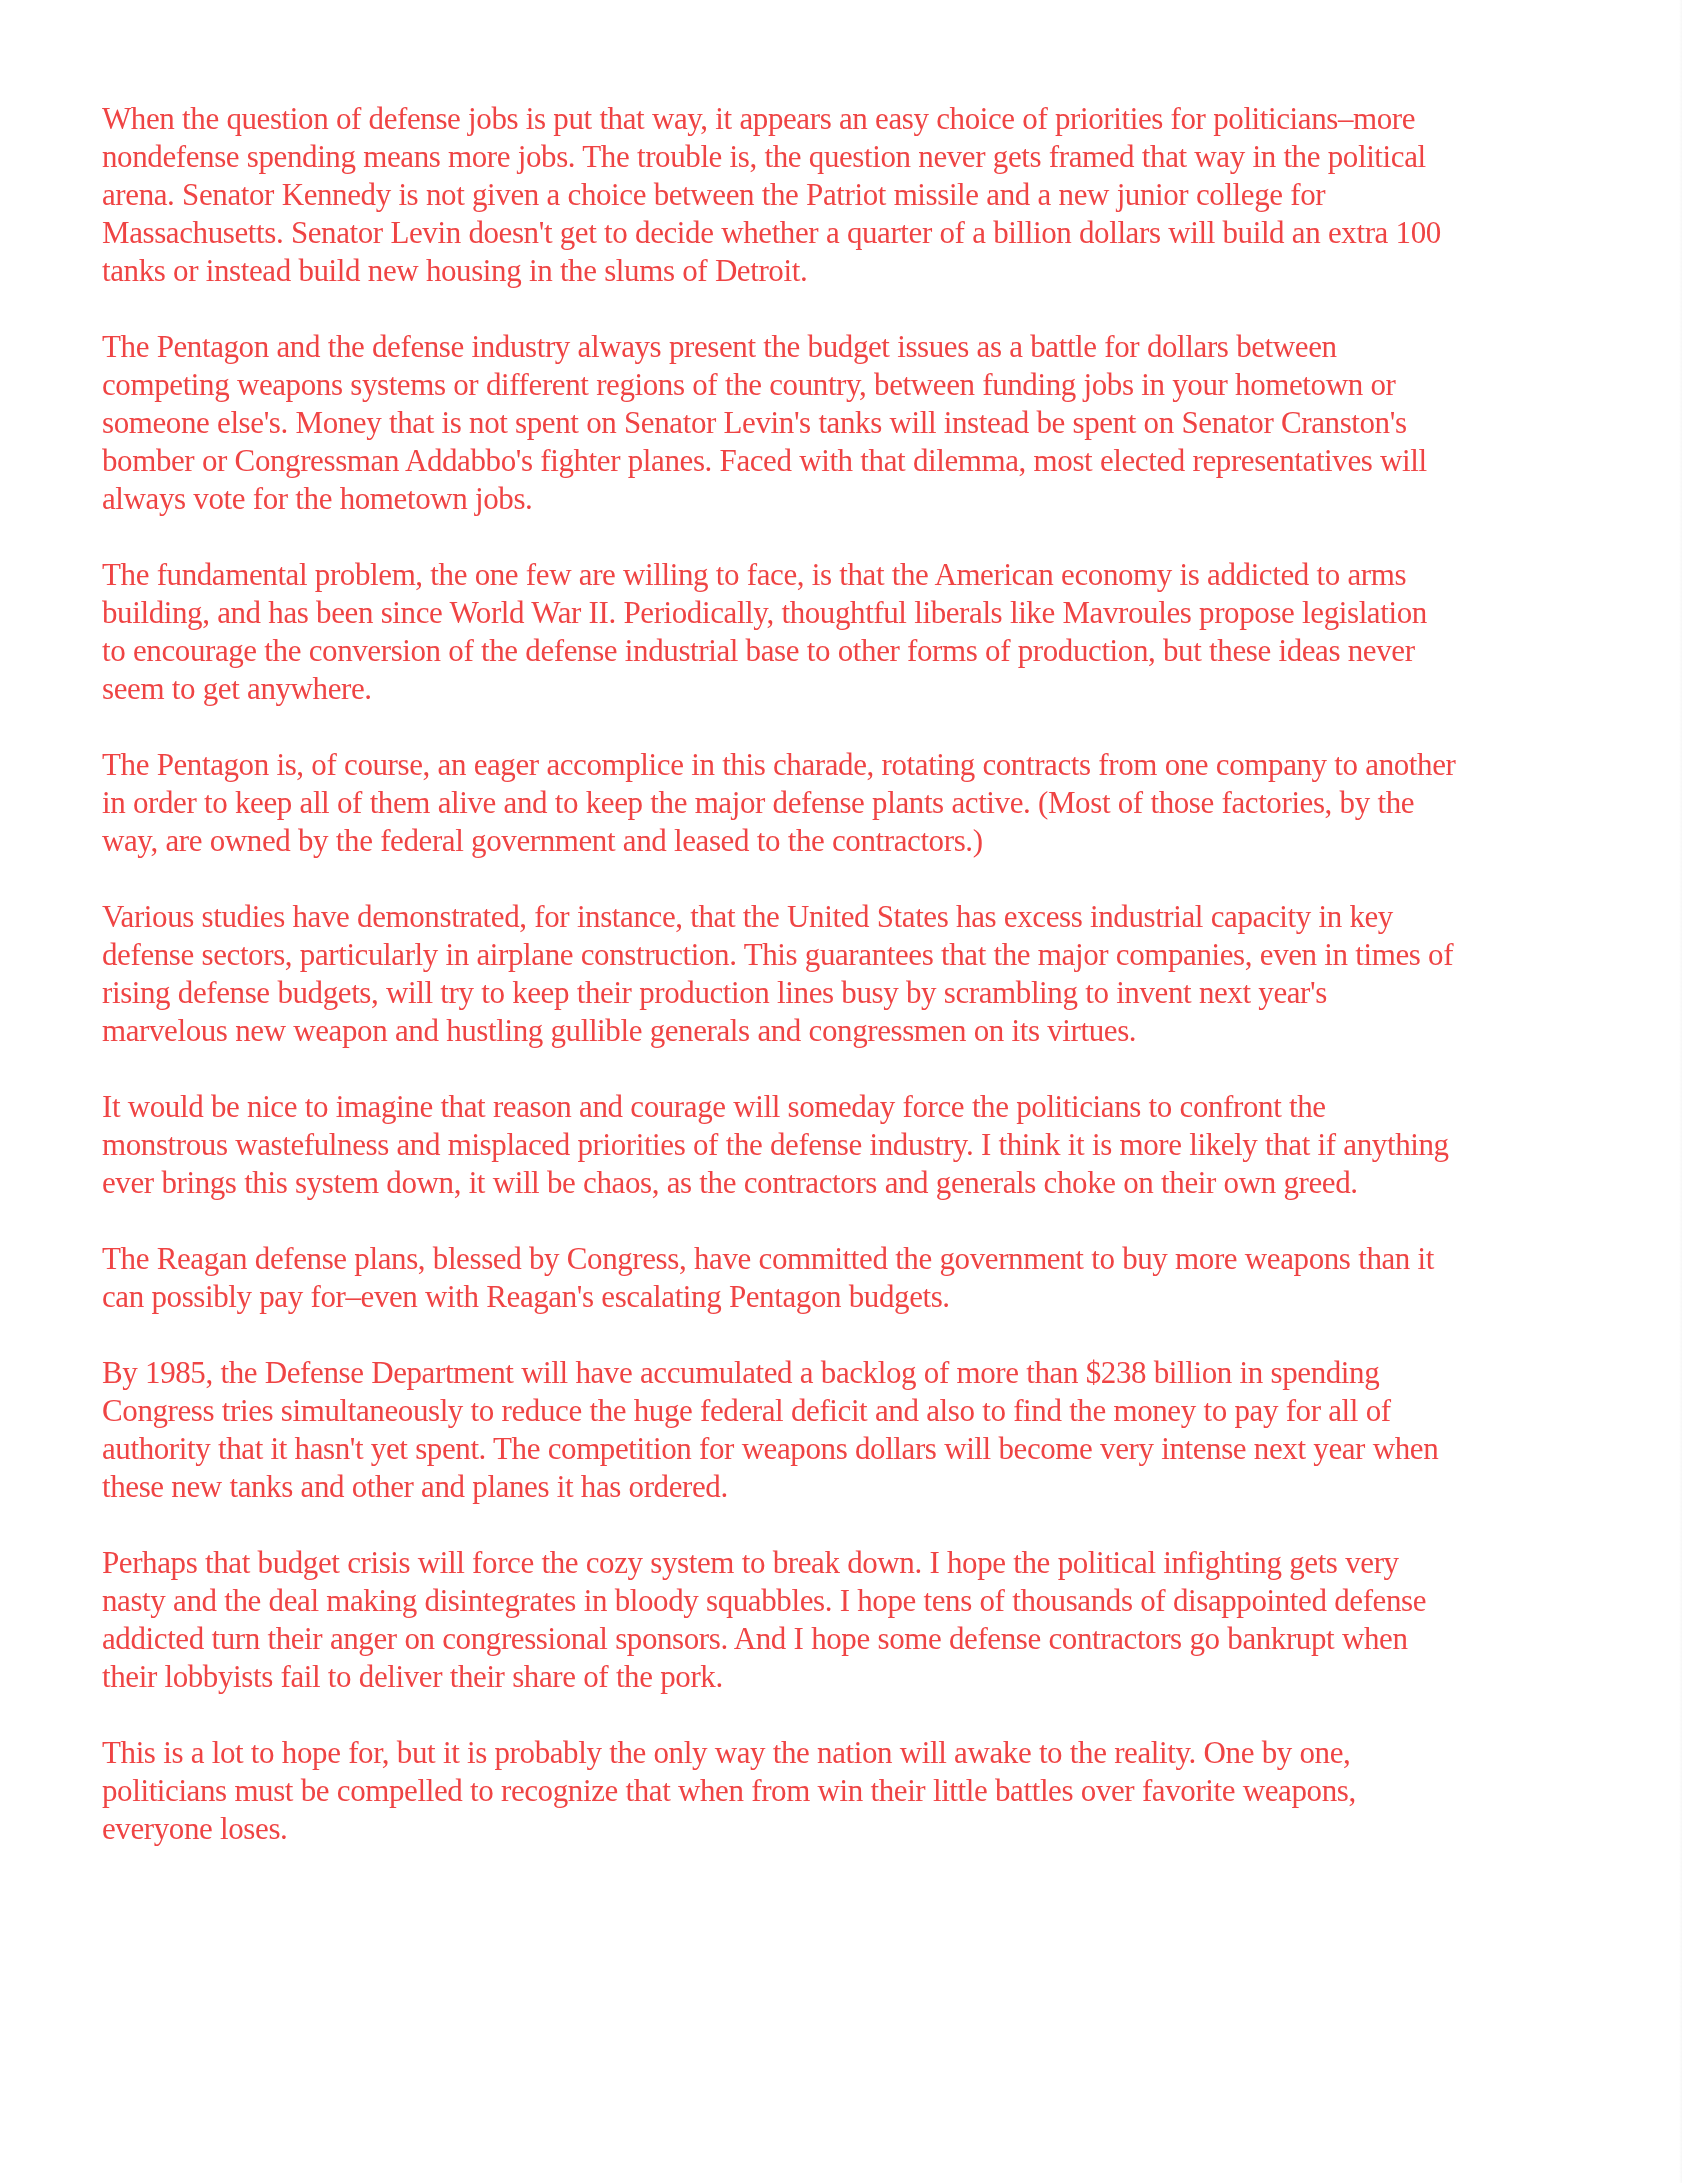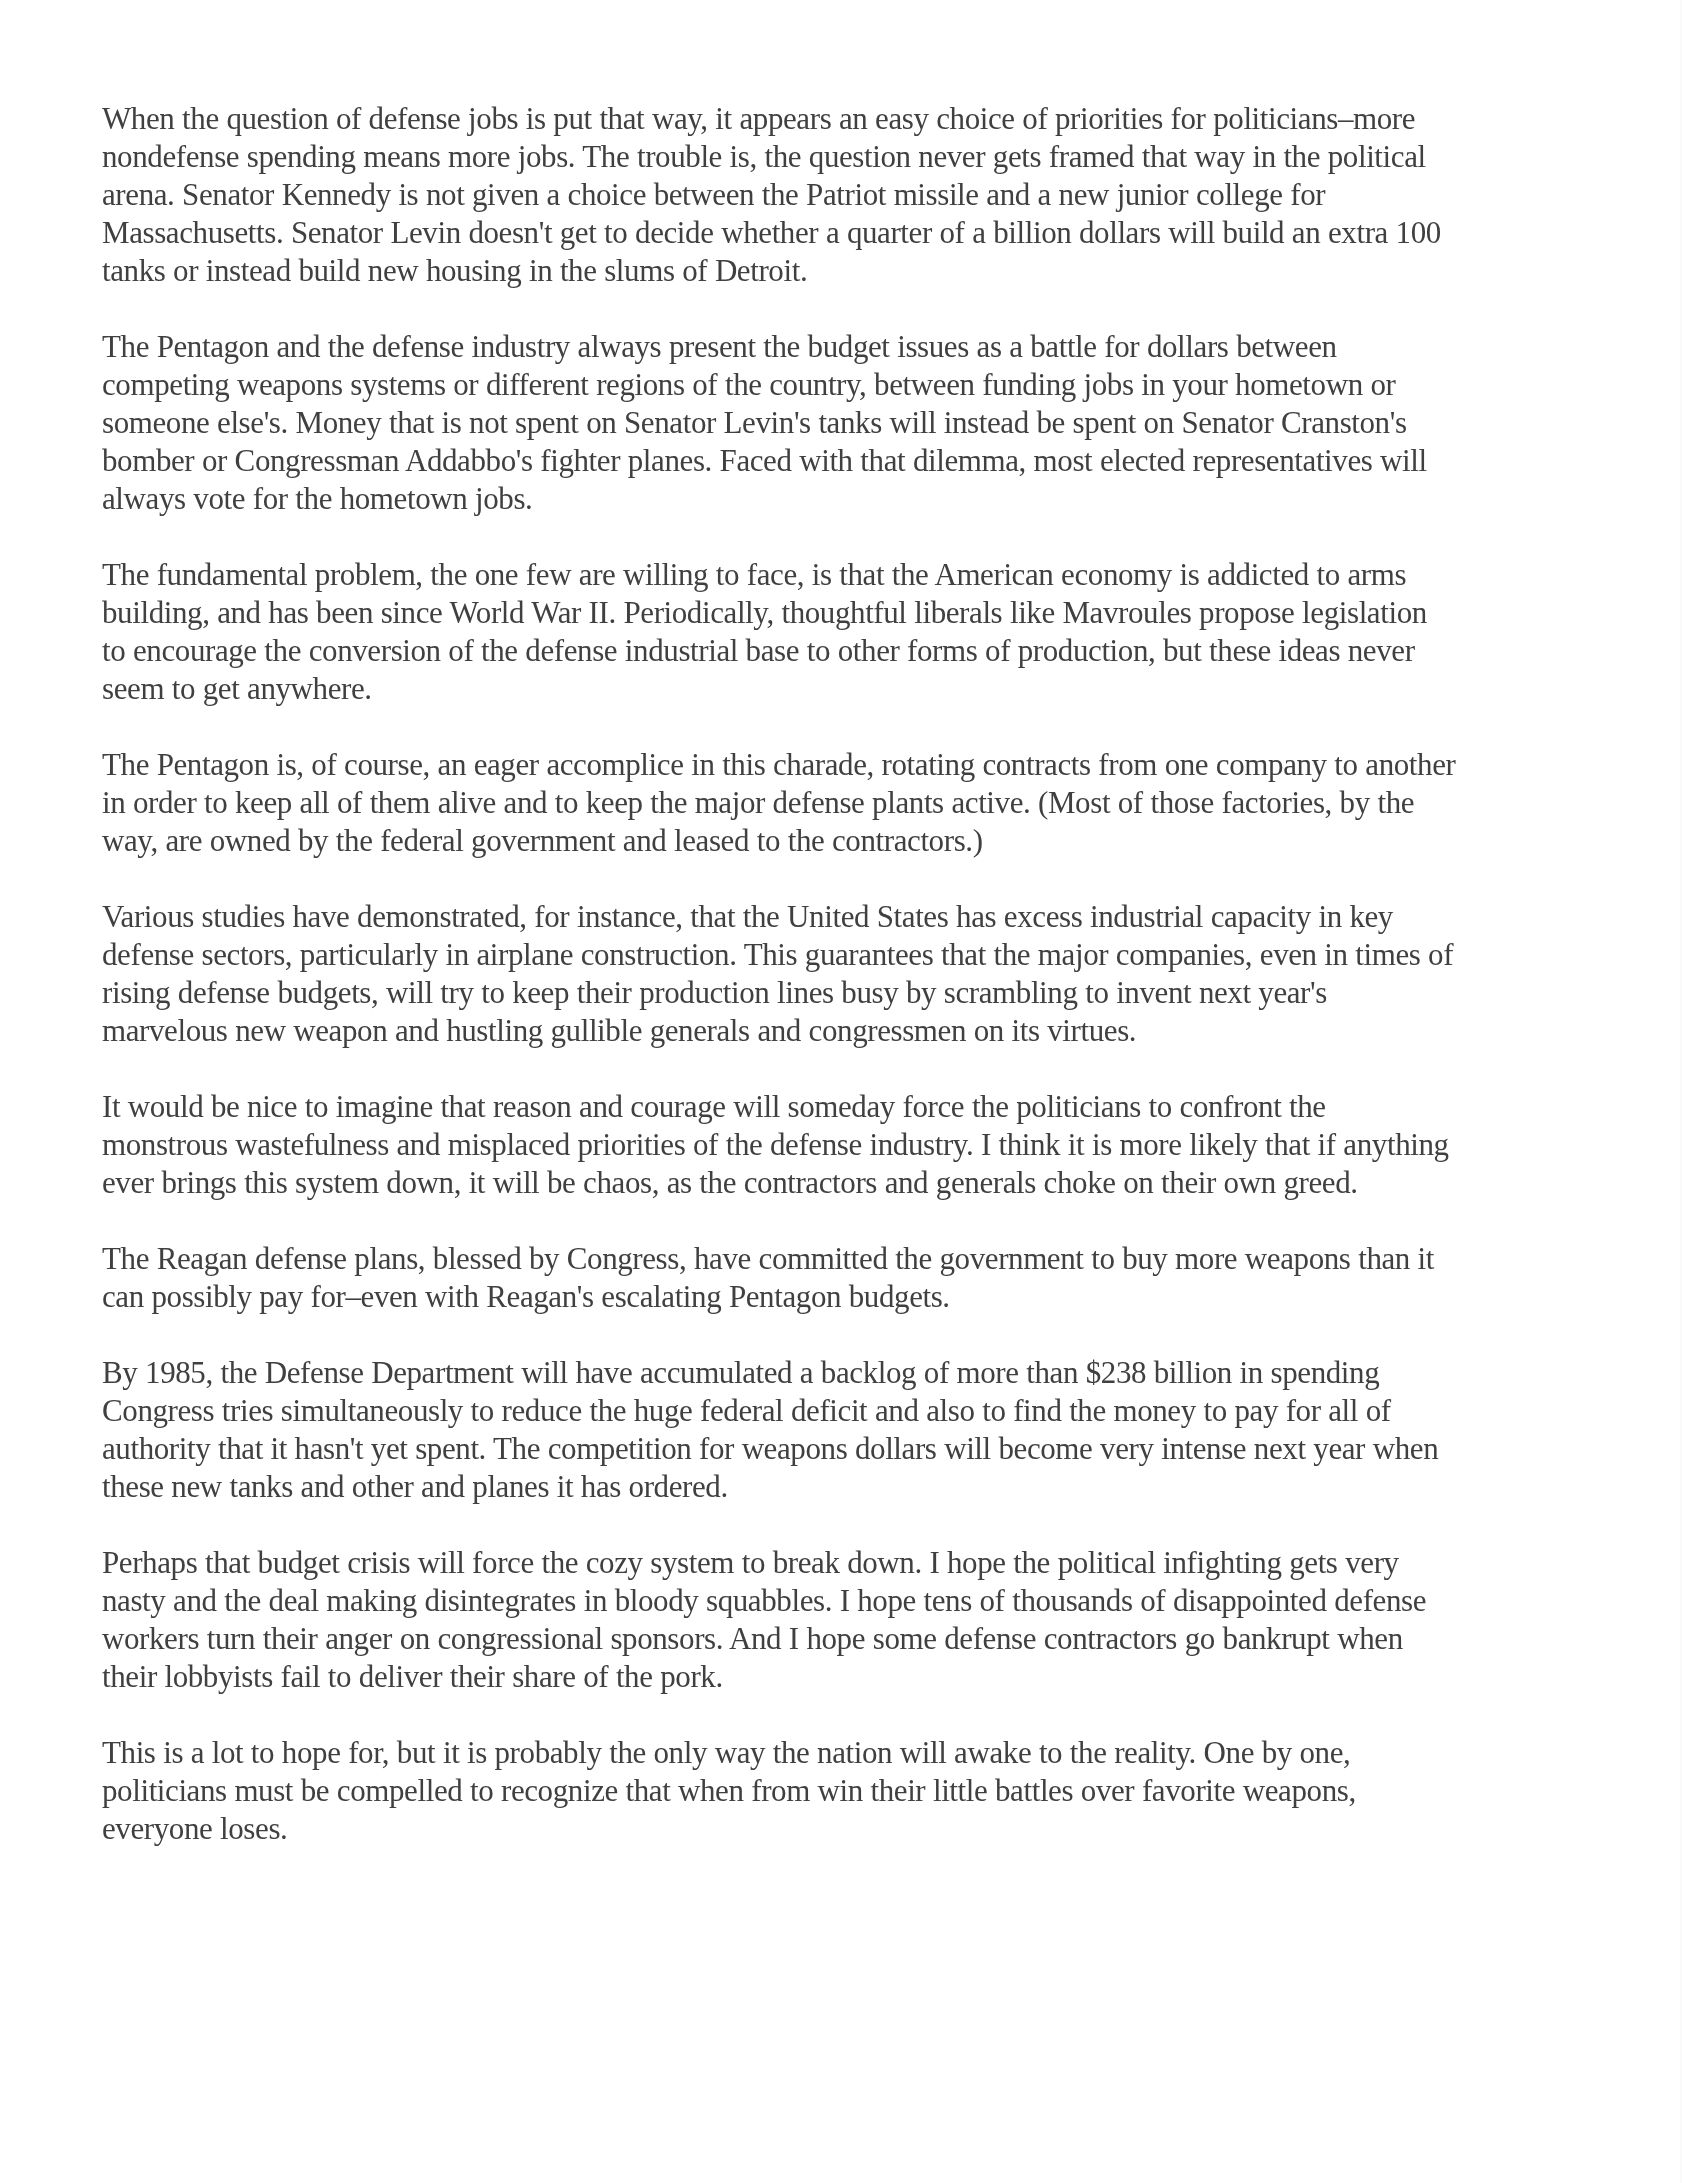--- a/index.html
+++ b/index.html
@@ -14,21 +14,21 @@
       overflow: hidden;
     }
     .page {
       position: absolute;
       left: 102px;
       top: 100px;
       width: 1494px;
       font-family: "Liberation Serif", "DejaVu Serif", serif;
       font-size: 31px;
       line-height: 38px;
-      color: #404040;
+      color: #ef4444;
       letter-spacing: -0.4px;
       word-spacing: 0.3px;
     }
     .page p {
       margin: 0 0 38px 0;
       white-space: normal;
     }
     .line {
       display: block;
       white-space: nowrap;
@@ -88,21 +88,21 @@
     </p>
     <p>
       <span class="line">By 1985, the Defense Department will have accumulated a backlog of more than $238 billion in spending</span>
       <span class="line">Congress tries simultaneously to reduce the huge federal deficit and also to find the money to pay for all of</span>
       <span class="line">authority that it hasn't yet spent. The competition for weapons dollars will become very intense next year when</span>
       <span class="line">these new tanks and other and planes it has ordered.</span>
     </p>
     <p>
       <span class="line">Perhaps that budget crisis will force the cozy system to break down. I hope the political infighting gets very</span>
       <span class="line">nasty and the deal making disintegrates in bloody squabbles. I hope tens of thousands of disappointed defense</span>
-      <span class="line">workers turn their anger on congressional sponsors. And I hope some defense contractors go bankrupt when</span>
+      <span class="line">addicted turn their anger on congressional sponsors. And I hope some defense contractors go bankrupt when</span>
       <span class="line">their lobbyists fail to deliver their share of the pork.</span>
     </p>
     <p>
       <span class="line">This is a lot to hope for, but it is probably the only way the nation will awake to the reality. One by one,</span>
       <span class="line">politicians must be compelled to recognize that when from win their little battles over favorite weapons,</span>
       <span class="line">everyone loses.</span>
     </p>
   </div>
 <div class="scan-edge"></div>
 

